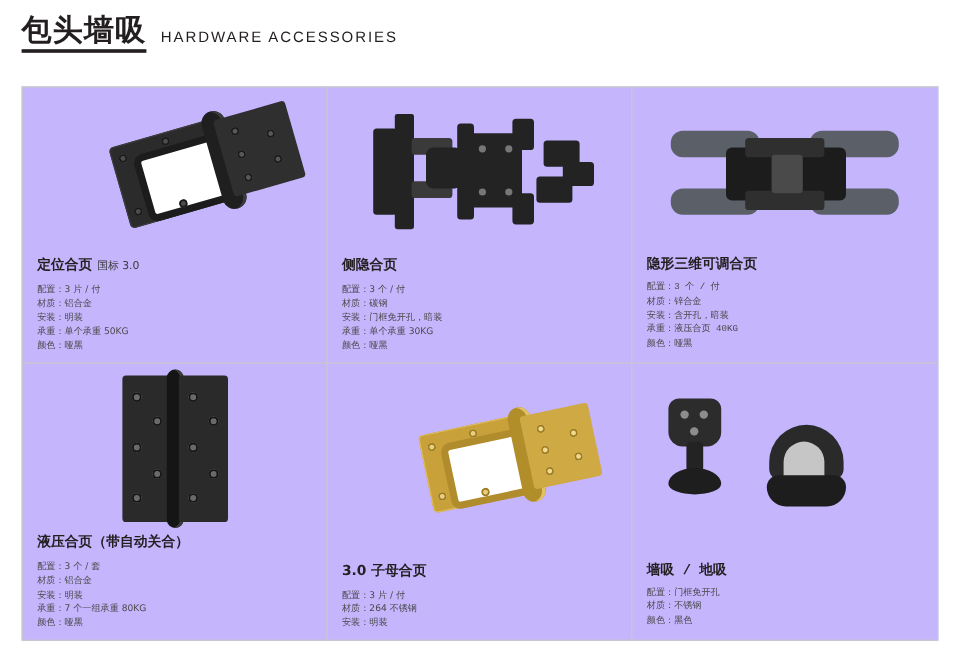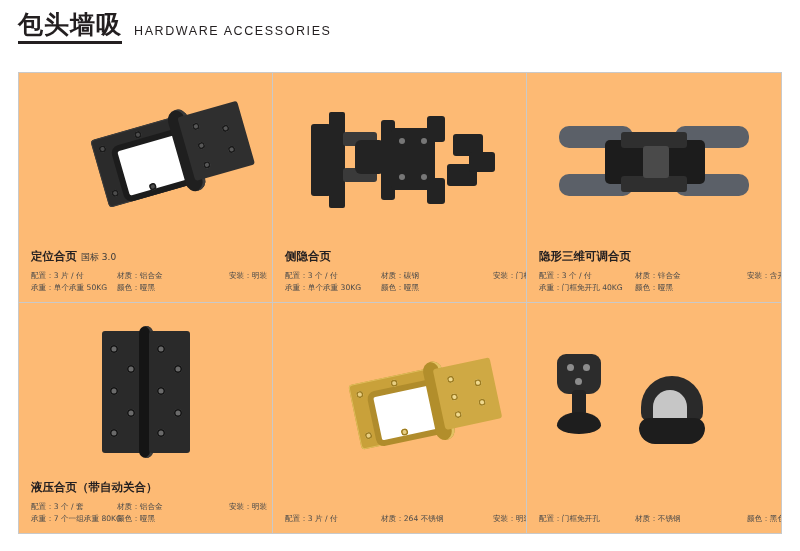--- a/index.html
+++ b/index.html
@@ -34,31 +34,31 @@
   
   .grid{
     position:absolute;
     left:18px;top:72px;
     width:764px;height:462px;
     border:1px solid #c9c9c9;
     display:grid;
     grid-template-columns:1fr 1fr 1fr;
     grid-template-rows:1fr 1fr;
     box-sizing:border-box;
-    background:#fdba74;
+    background:#c4b5fd;
   }
   .cell{
     position:relative;
     border-right:1px solid #c9c9c9;
     border-bottom:1px solid #c9c9c9;
     box-sizing:border-box;
     display:flex;flex-direction:column;
     overflow:hidden;
   }
-  .cell:nth-child(3n){border-right:none;}
+  .cell:nth-child(3n){border-right:none;font-family:Liberation Mono, monospace;}
   .cell:nth-child(n+4){border-bottom:none;}
 
   .art{
     flex:1 1 auto;
     position:relative;
     display:flex;align-items:center;justify-content:center;
   }
   .info{
     padding:0 12px 8px 12px;
   }
@@ -67,20 +67,21 @@
     margin:0 0 7px 0;line-height:1.2;
   }
   .prod-name .std{
     font-weight:normal;font-size:9px;color:#3a3a3a;margin-left:4px;
   }
   .spec-row{
     display:flex;
     font-size:7.6px;color:#4a4a4a;
     line-height:1.55;
     white-space:nowrap;
+    flex-direction:column;
   }
   .spec-col{flex:0 0 auto;}
   .spec-col.c1{width:86px;}
   .spec-col.c2{width:112px;}
   .spec-col.c3{width:auto;}
   .cell.wide .spec-col.c1{width:96px;}
 
   
   .stage{position:relative;width:100%;height:100%;}
 
@@ -253,21 +254,21 @@
       <div class="info">
         <div class="prod-name">
           <span>隐形三维可调合页</span>
         </div>
         <div class="spec-row">
           <span class="spec-col c1"><span>配置：</span><span>3 个 / 付</span></span>
           <span class="spec-col c2"><span>材质：</span><span>锌合金</span></span>
           <span class="spec-col c3"><span>安装：</span><span>含开孔，暗装</span></span>
         </div>
         <div class="spec-row">
-          <span class="spec-col c1"><span>承重：</span><span>门框免开孔 40KG</span></span>
+          <span class="spec-col c1"><span>承重：</span><span>液压合页 40KG</span></span>
           <span class="spec-col c2"><span>颜色：</span><span>哑黑</span></span>
         </div>
       </div>
     </div>
 
     <div class="cell">
       <div class="art">
         <div class="stage">
           <div class="h4">
             <div class="lf left">
@@ -322,20 +323,23 @@
               <div class="scr" style="left:12px;top:10px;"></div>
               <div class="scr" style="left:12px;top:28px;"></div>
               <div class="scr" style="left:12px;top:46px;"></div>
               <div class="scr" style="left:38px;top:19px;"></div>
               <div class="scr" style="left:38px;top:39px;"></div>
             </div>
           </div>
         </div>
       </div>
       <div class="info">
+        <div class="prod-name">
+          <span>3.0 子母合页</span>
+        </div>
         <div class="spec-row">
           <span class="spec-col c1"><span>配置：</span><span>3 片 / 付</span></span>
           <span class="spec-col c2"><span>材质：</span><span>264 不锈钢</span></span>
           <span class="spec-col c3"><span>安装：</span><span>明装</span></span>
         </div>
       </div>
     </div>
 
     <div class="cell wide">
       <div class="art">
@@ -353,20 +357,23 @@
             <div class="st2">
               <div class="cap">
                   <div class="sil"></div>
                 </div>
               <div class="foot"></div>
             </div>
           </div>
         </div>
       </div>
       <div class="info">
+        <div class="prod-name">
+          <span>墙吸 / 地吸</span>
+        </div>
         <div class="spec-row">
           <span class="spec-col c1"><span>配置：</span><span>门框免开孔</span></span>
           <span class="spec-col c2"><span>材质：</span><span>不锈钢</span></span>
           <span class="spec-col c3"><span>颜色：</span><span>黑色</span></span>
         </div>
       </div>
     </div>
 
   </div>
 </div>

